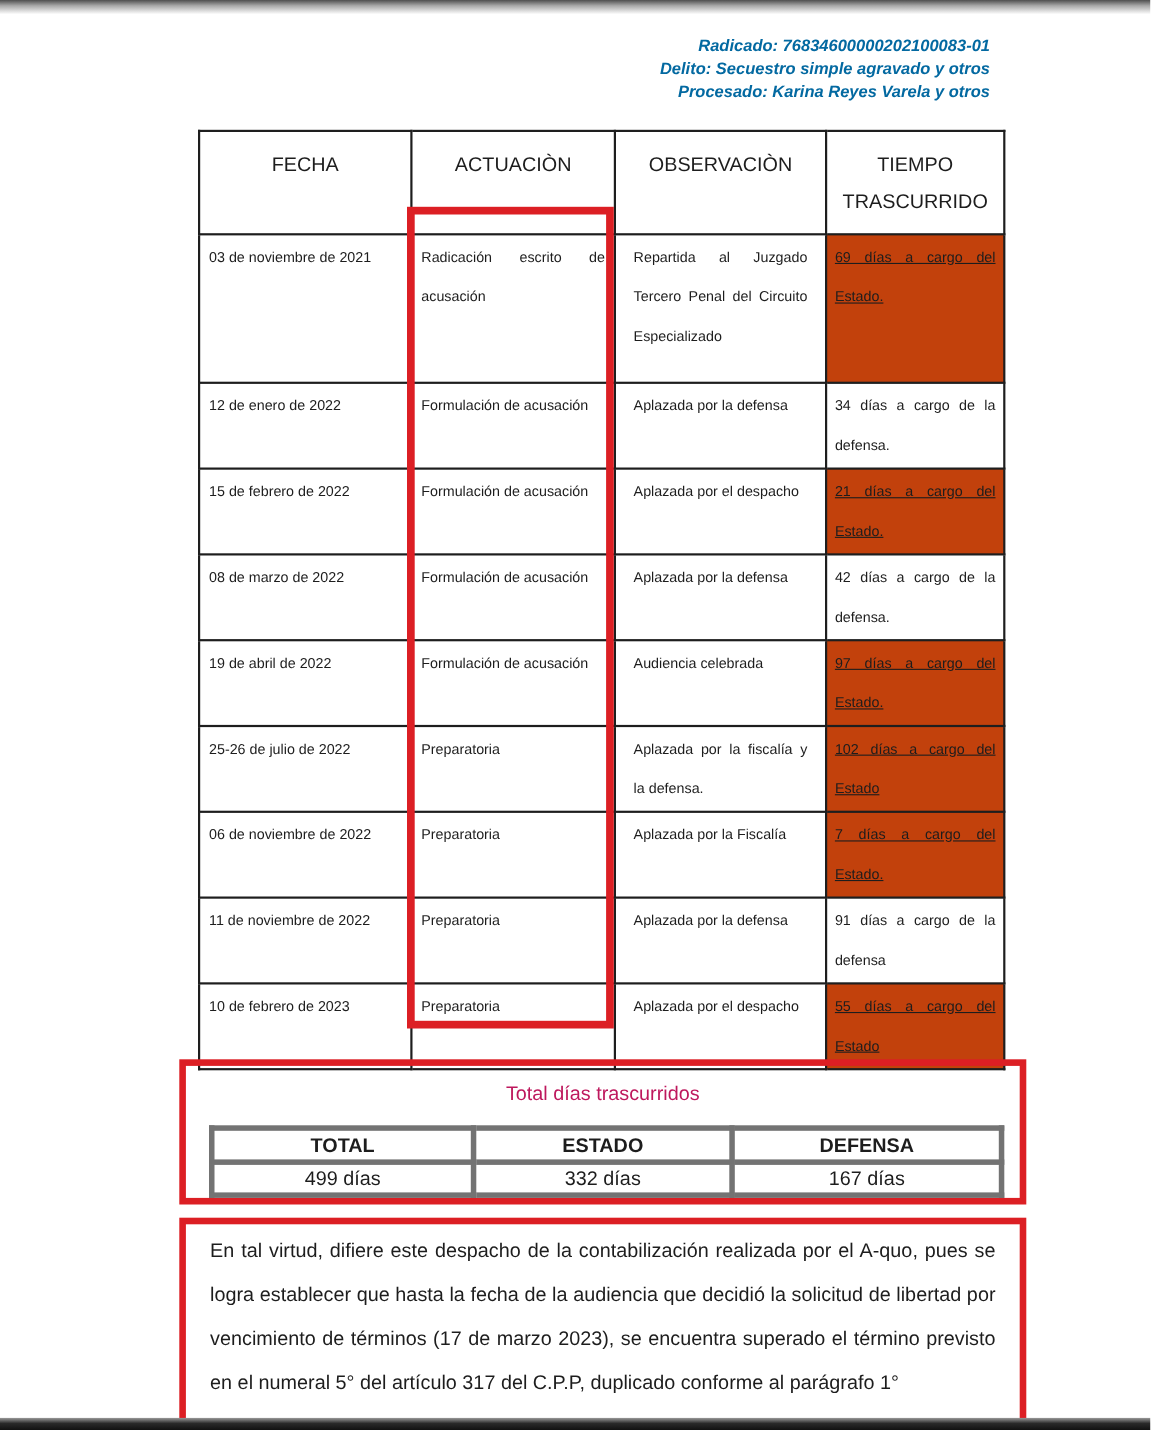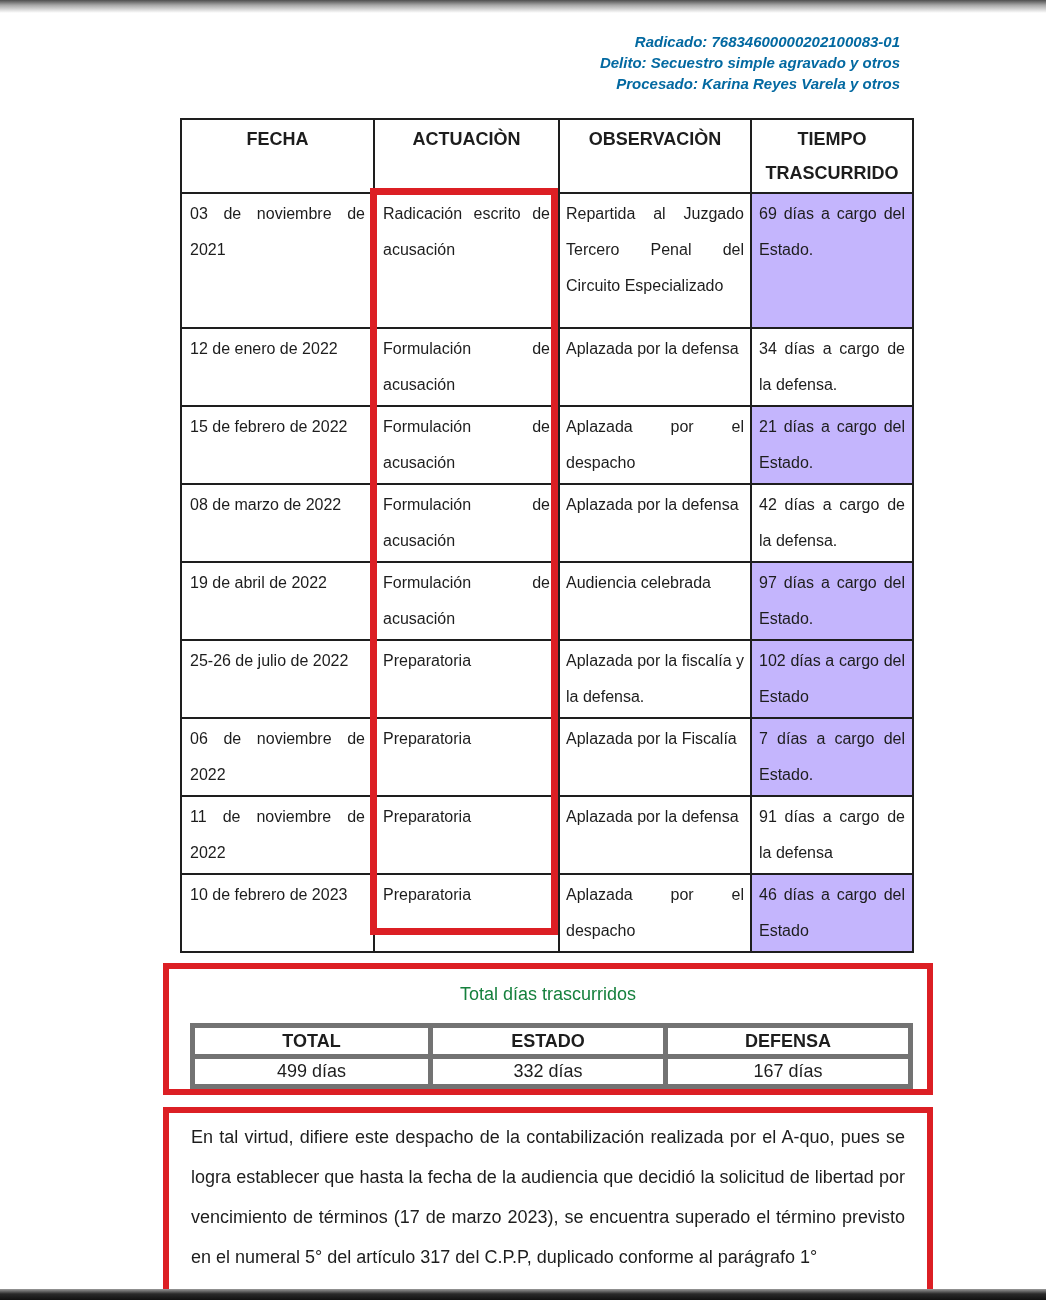--- a/index.html
+++ b/index.html
@@ -23,43 +23,43 @@
 
   
   table.main {
     position:absolute; left:180px; top:118px; width:732px;
     border-collapse:collapse; table-layout:fixed;
   }
   table.main th, table.main td {
     border:2px solid #1e1e1e; vertical-align:top; box-sizing:content-box;
   }
   table.main th {
-    font-size:18px; font-weight:bold; text-align:center;
-    line-height:34px; padding:2px 6px; height:64px;
+    font-size:18px; font-weight:normal; text-align:center;
+    line-height:34px; padding:12px 6px; height:64px;
   }
   table.main td {
-    font-size:16px; line-height:36px; text-align:justify;
+    font-size:13px; line-height:36px; text-align:justify;
     padding:2px 8px; height:72px;
   }
-  table.main td.c-obs { padding:2px 6px; }
+  table.main td.c-obs { padding:2px 16px; }
   table.main td.c-tie { padding:2px 7px; }
   table.main tr.r-tall td { height:129px; }
   table.main tr.r-short td { height:66px; }
-  td.shaded { background:#c4b5fd; }
+  td.shaded { background:#c2410c;text-decoration:underline; }
 
   
   .box-actuacion {
     position:absolute; left:370px; top:188px; width:188px; height:747px;
     border:7px solid #dc1f24; box-sizing:border-box; pointer-events:none;
   }
   .box-summary {
     position:absolute; left:163px; top:963px; width:770px; height:132px;
     border:6px solid #dc1f24; box-sizing:border-box; background:transparent;
   }
-  .summary-title { text-align:center; font-size:18px; margin:15px 0 0 0; color:#15803d; }
+  .summary-title { text-align:center; font-size:18px; margin:15px 0 0 0; color:#be185d; }
   table.summary {
     position:absolute; left:21px; top:54px; width:718px;
     border-collapse:collapse; table-layout:fixed;
   }
   table.summary th, table.summary td {
     border:5px solid #737373; text-align:center; font-size:18px;
   }
   table.summary th { font-weight:bold; height:24px; padding:1px 4px; }
   table.summary td { height:23px; padding:1px 0; }
 
@@ -145,21 +145,21 @@
       <tr>
         <td class="c-fec">11 de noviembre de 2022</td>
         <td class="c-act">Preparatoria</td>
         <td class="c-obs">Aplazada por la defensa</td>
         <td class="c-tie">91 días a cargo de la defensa</td>
       </tr>
       <tr class="r-short">
         <td class="c-fec">10 de febrero de 2023</td>
         <td class="c-act">Preparatoria</td>
         <td class="c-obs">Aplazada por el despacho</td>
-        <td class="c-tie shaded">46 días a cargo del Estado</td>
+        <td class="c-tie shaded">55 días a cargo del Estado</td>
       </tr>
     </tbody>
   </table>
 
   <div class="box-actuacion"></div>
 
   <div class="box-summary">
     <p class="summary-title">Total días trascurridos</p>
     <table class="summary">
       <colgroup>

